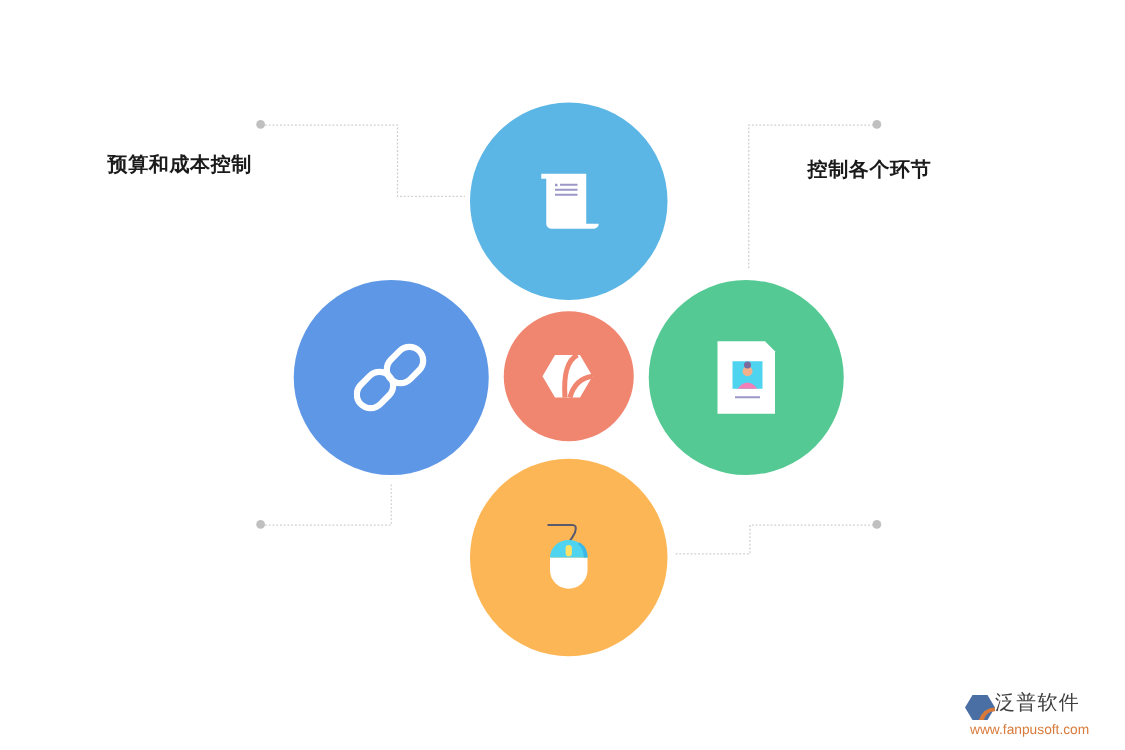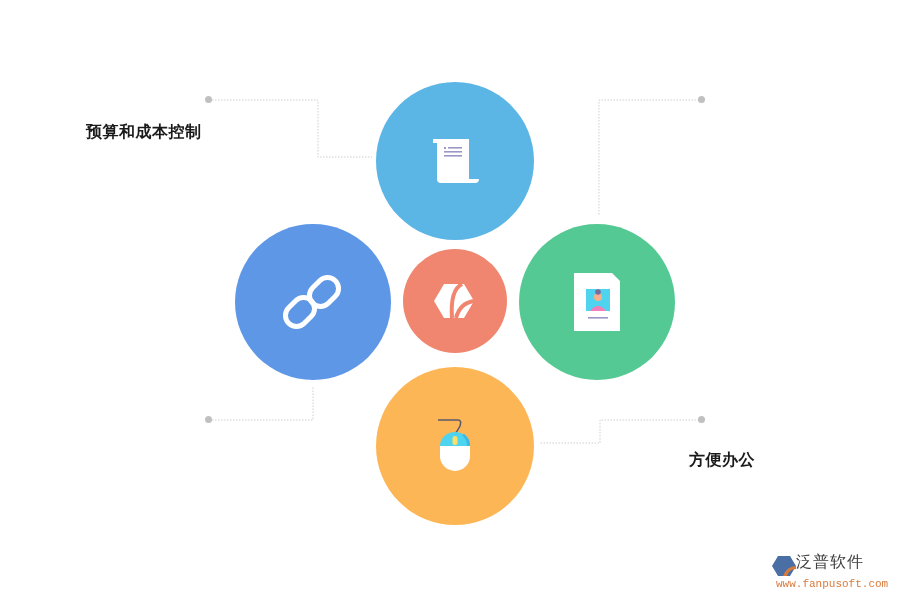--- a/index.html
+++ b/index.html
@@ -4,21 +4,21 @@
 <style>
   html, body { margin: 0; padding: 0; background: #ffffff; }
   body { width: 900px; height: 600px; position: relative; overflow: hidden;
          font-family: "DejaVu Sans", "Liberation Sans", sans-serif; }
   .canvas { position: absolute; left: 0; top: 0; width: 900px; height: 600px; }
   .circle { position: absolute; border-radius: 50%; display: flex; align-items: center; justify-content: center; }
   .label { position: absolute; font-size: 16px; font-weight: bold; color: #1a1a1a; white-space: nowrap; letter-spacing: 0.5px; }
   .dot { position: absolute; width: 7px; height: 7px; border-radius: 50%; background: #c0c0c0; }
   .logo { position: absolute; left: 770px; top: 552px; width: 125px; height: 45px; }
   .logo-title { position: absolute; left: 26px; top: 0; font-size: 16px; color: #404040; letter-spacing: 1px; }
-  .logo-url { position: absolute; left: 6px; top: 26px; font-family: Liberation Mono, monospace; font-size: 11px; color: #d97a3a; }
+  .logo-url { position: absolute; left: 6px; top: 26px; font-family: Liberation Sans, sans-serif; font-size: 11px; color: #d97a3a; }
 </style>
 </head>
 <body>
 
 <div class="canvas">
 
   <svg width="900" height="600" style="position:absolute;left:0;top:0;">
     <g fill="none" stroke="#cfcfcf" stroke-width="1" stroke-dasharray="1.5,1.5">
       <polyline points="209,100 318,100 318,157 372,157"></polyline>
       <polyline points="702,100 599,100 599,215"></polyline>
@@ -26,21 +26,21 @@
       <polyline points="702,420 600,420 600,443 540,443"></polyline>
     </g>
   </svg>
 
   <div class="dot" style="left:205px;top:96px;"></div>
   <div class="dot" style="left:698px;top:96px;"></div>
   <div class="dot" style="left:205px;top:416px;"></div>
   <div class="dot" style="left:698px;top:416px;"></div>
 
   <div class="label" style="left:86px;top:122px;">预算和成本控制</div>
-  <div class="label" style="left:689px;top:450px;">方便办公</div>
+  <div class="label" style="left:646px;top:126px;">控制各个环节</div>
 
   <div class="circle" style="left:376px;top:82px;width:158px;height:158px;background:#5bb5e5;">
     <svg width="56" height="56" viewBox="0 0 56 56">
       <path d="M6 6 h36 v40 h10 a4 4 0 0 1 -4 4 h-34 a4 4 0 0 1 -4 -4 v-36 h-4 z" fill="#ffffff"></path>
       <rect x="17" y="14" width="2" height="2" fill="#9b97c9"></rect>
       <rect x="21" y="14" width="14" height="1.6" fill="#9b97c9"></rect>
       <rect x="17" y="18" width="18" height="1.6" fill="#9b97c9"></rect>
       <rect x="17" y="22" width="18" height="1.6" fill="#9b97c9"></rect>
     </svg>
   </div>

